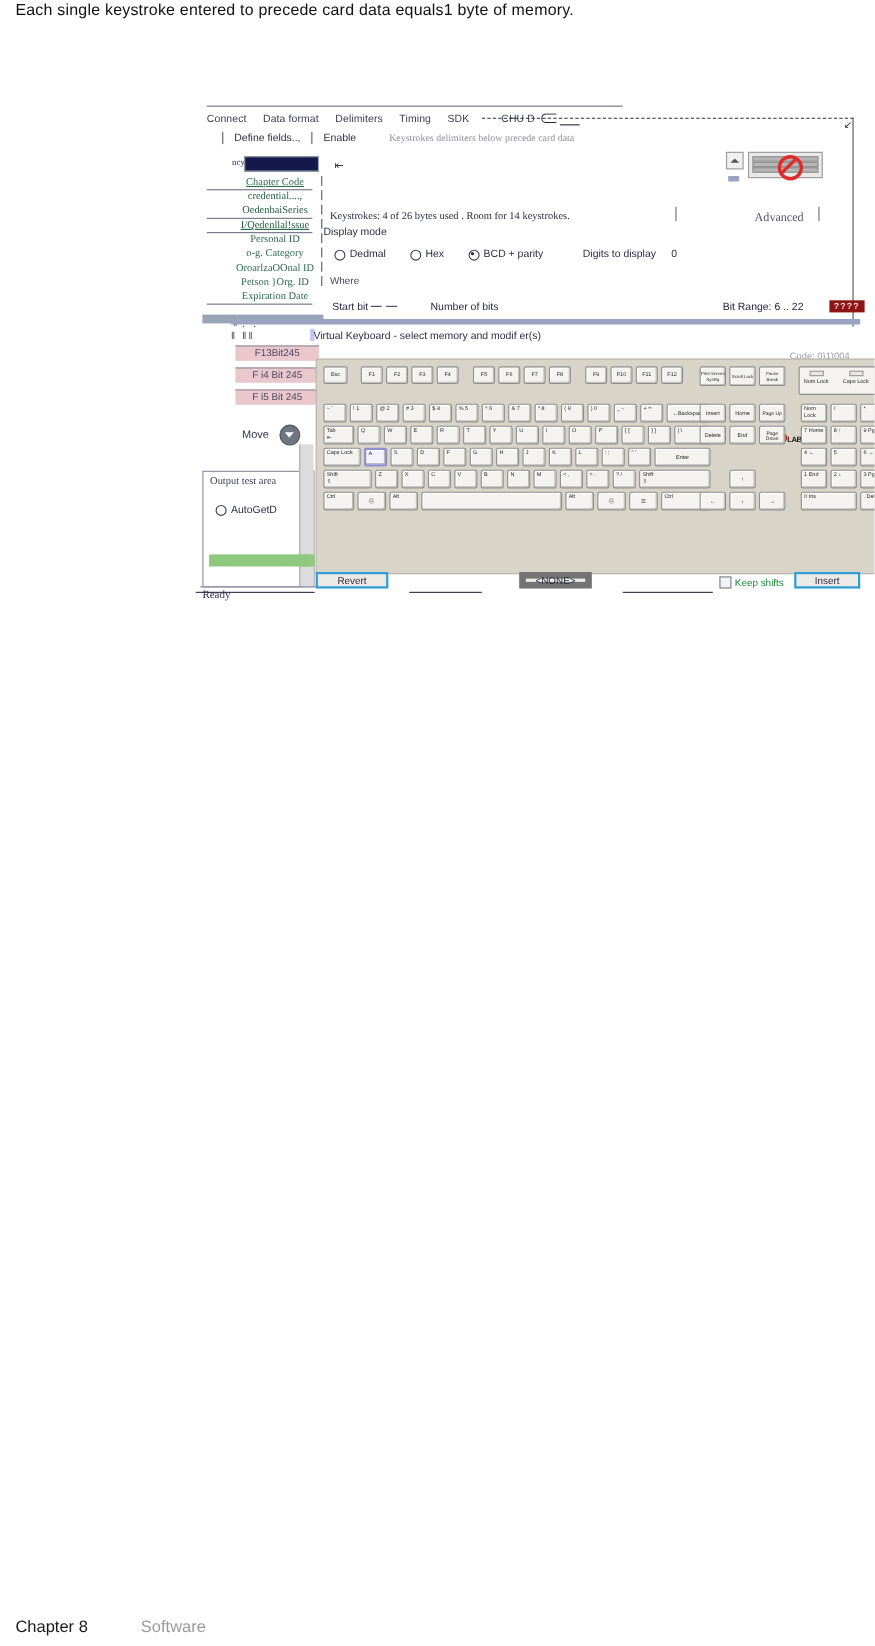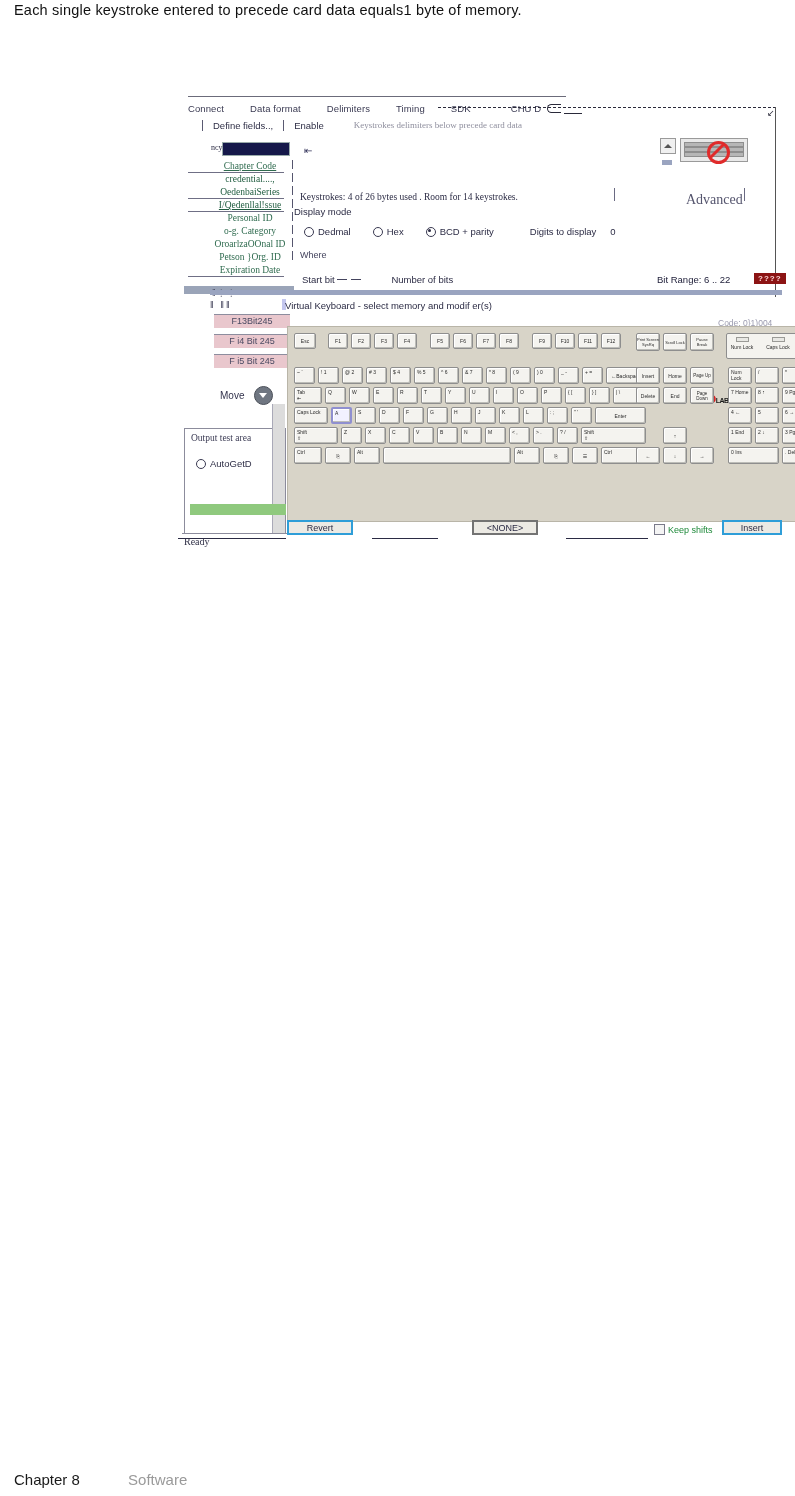--- a/index.html
+++ b/index.html
@@ -17,21 +17,21 @@
   }
   
   .shot{
     position:absolute;left:182px;top:96px;width:600px;height:452px;
     background:#ffffff;
   }
   
   .topline{position:absolute;left:6px;top:0;width:378px;height:1px;background:#6b6b7a;}
   .tabstrip{
     position:absolute;left:6px;top:4px;height:16px;
-    display:flex;align-items:center;gap:26px;
+    display:flex;align-items:center;gap:15px;
     font-size:9.5px;color:#3a3a52;font-family:"Liberation Sans",sans-serif;
     letter-spacing:.1px;white-space:nowrap;
   }
   .tabstrip .t{cursor:default;}
   .chud{margin-left:14px;}
   .chud-glyph{display:inline-block;width:13px;height:7px;border:1.4px solid #2a2a3a;
      border-radius:7px 0 0 7px;border-right:none;vertical-align:middle;margin:0 3px;}
   .chud-tail{display:inline-block;width:18px;border-bottom:1.4px solid #2a2a3a;vertical-align:bottom;}
   
   .dash-top{position:absolute;left:256px;top:11px;width:338px;border-top:1.6px dashed #2a2a3a;}
@@ -105,21 +105,21 @@
   .scrollcol{position:absolute;left:90px;top:308px;width:12px;height:130px;background:#dcdcdc;
              border-left:1px solid #a9a9b8;}
   .ready{position:absolute;left:2px;top:440px;font-family:"Liberation Serif",serif;
          font-size:10px;color:#2f2f46;}
   .ready-rule{position:absolute;left:0;top:437px;width:108px;border-top:1px solid #8c8c9c;}
 
   
   .keystrokes{position:absolute;left:118px;top:96px;font-family:"Liberation Serif",serif;
         font-size:9.5px;color:#2b2b44;white-space:nowrap;}
   .adv{position:absolute;left:504px;top:96px;font-family:"Liberation Serif",serif;
-        font-size:14px;color:#55556e;}
+        font-size:11px;color:#55556e;}
   .sep-v{position:absolute;width:1px;background:#6a6a82;}
   .dispmode{position:absolute;left:112px;top:110px;font-family:Liberation Sans, sans-serif;
         font-size:9.5px;color:#2b2b44;}
   .radiorow{position:absolute;left:122px;top:130px;display:flex;align-items:center;gap:0;
         font-family:"Liberation Sans",sans-serif;font-size:9.5px;color:#2b2b44;white-space:nowrap;}
   .radiorow .ropt{display:flex;align-items:center;gap:4px;margin-right:22px;}
   .radiorow .ropt.sel .radio-o{position:relative;}
   .radiorow .ropt.sel .radio-o:after{content:"";position:absolute;left:1.5px;top:1.5px;
         width:3px;height:3px;border-radius:50%;background:#2b2b44;}
   .digits{margin-left:14px;}
@@ -171,21 +171,21 @@
   .kb-no:after{content:"";position:absolute;left:-2px;top:5px;width:19px;height:3px;
         background:#e02b2b;transform:rotate(-45deg);}
   .spin{position:absolute;left:478px;top:42px;width:14px;height:14px;background:#f0f0f0;
         border:1px solid #9a9a9a;}
   .spin:after{content:"";position:absolute;left:3px;top:5px;border-left:4px solid transparent;
         border-right:4px solid transparent;border-bottom:4px solid #555;}
   .spin2{position:absolute;left:480px;top:64px;width:10px;height:5px;background:#9aa4c0;}
 
   
   .btn{
-    position:absolute;height:15px;background:#eceae4;border:2px solid #737373;
+    position:absolute;height:15px;background:#eceae4;border:6px solid #737373;
     font-family:"Liberation Sans",sans-serif;font-size:9px;color:#2b2b44;
     display:flex;align-items:center;justify-content:center;box-sizing:border-box;
   }
   .btn.hl{border:2px solid #2f9ed8;}
   .chk{position:absolute;left:472px;top:428px;display:flex;align-items:center;gap:3px;
        font-family:"Liberation Sans",sans-serif;font-size:9px;color:#1f8a3b;}
   .chkbox{width:9px;height:9px;border:1px solid #7a7a8a;background:#f4f4f4;display:inline-block;}
   .ul1{position:absolute;left:-4px;top:442px;width:108px;border-top:1.5px solid #2b2b44;}
   .ul2{position:absolute;left:190px;top:442px;width:66px;border-top:1.5px solid #2b2b44;}
   .ul3{position:absolute;left:384px;top:442px;width:82px;border-top:1.5px solid #2b2b44;}

